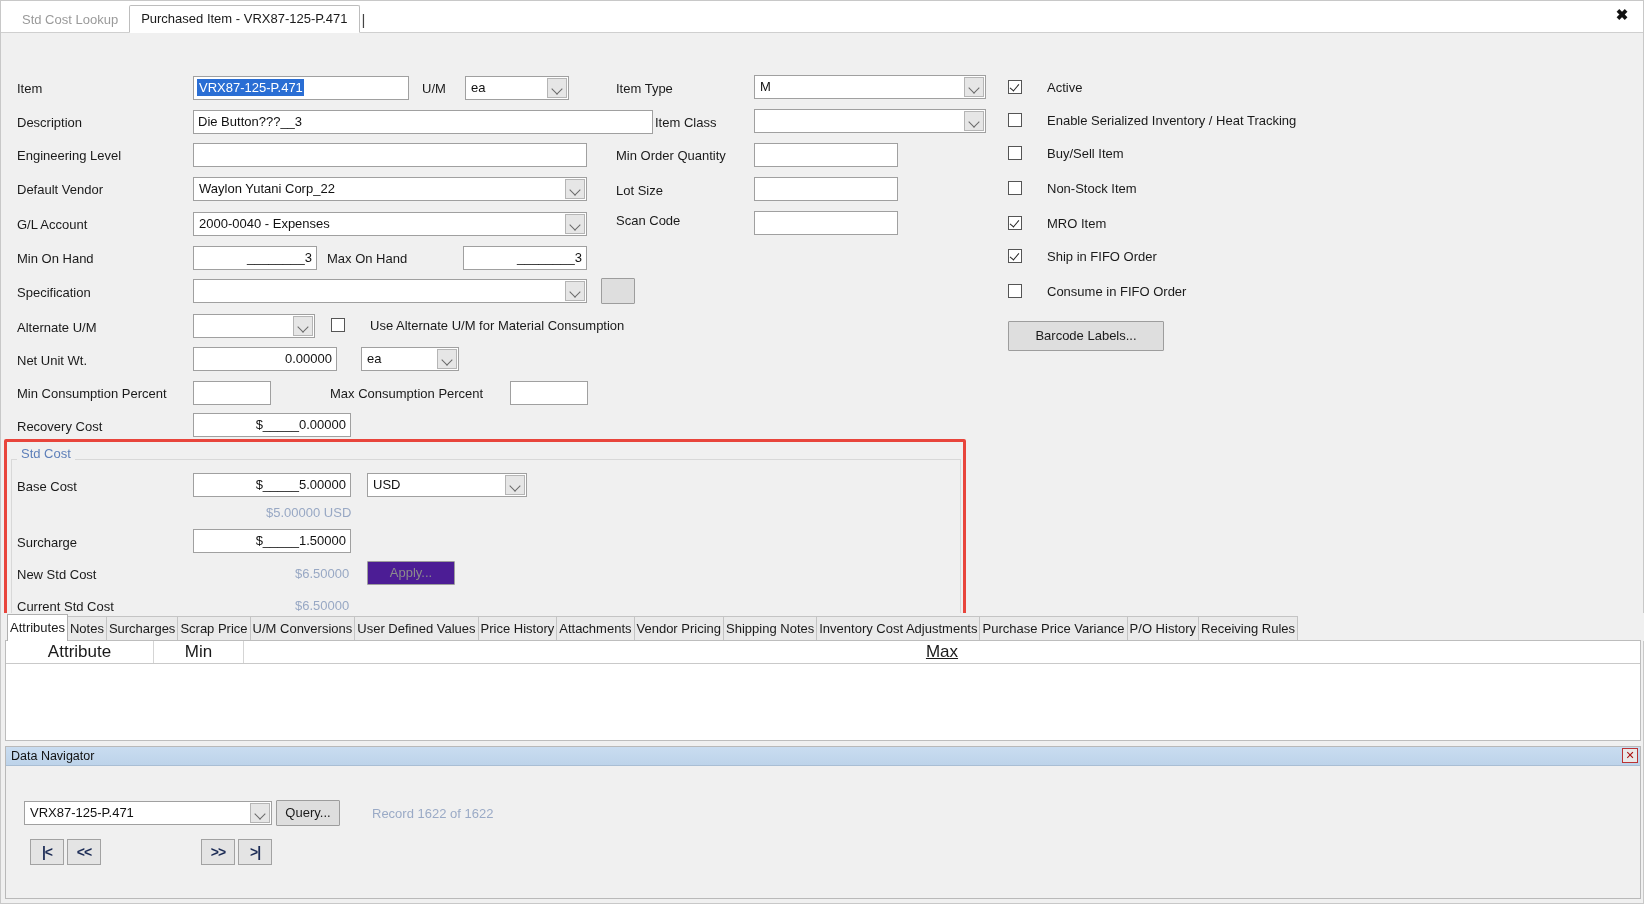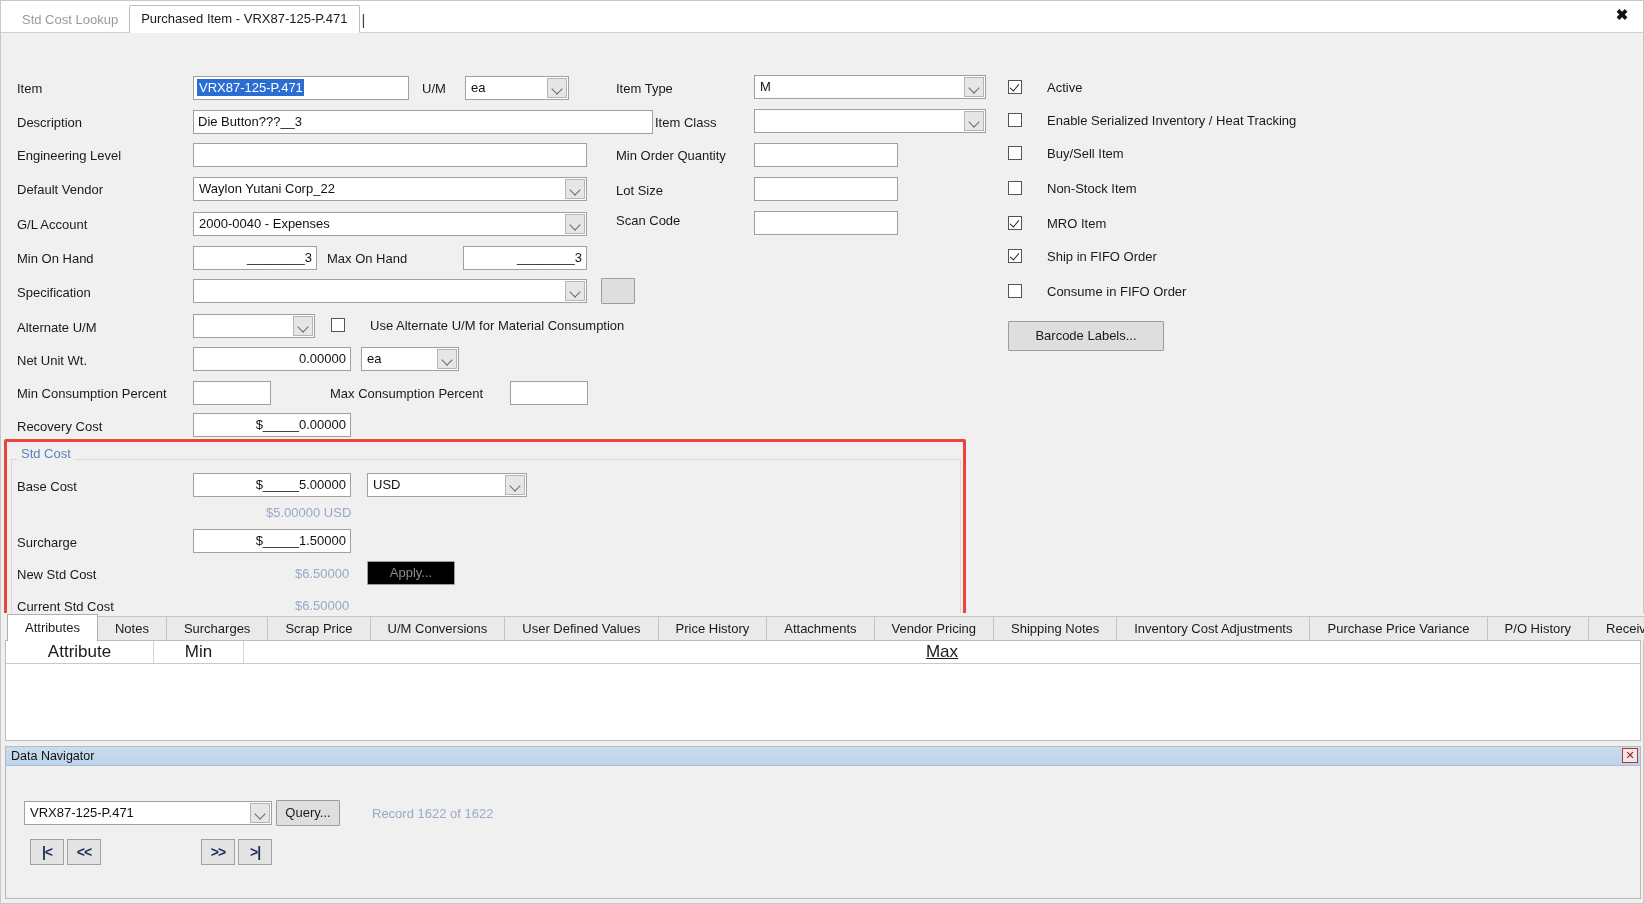--- a/index.html
+++ b/index.html
@@ -194,21 +194,21 @@
     box-sizing: border-box;
     background: #dedede;
     border: 1px solid #9d9d9d;
     font-family: "Liberation Sans", sans-serif;
     font-size: 13px;
     color: #1b1b1b;
     text-align: center;
     cursor: default;
     border-radius: 1px;
   }
-  .btn.gray { color: #8c8c8c; background: #000000; }
+  .btn.gray { color: #8c8c8c; background: #4c1d95; }
   .btn.blank { }
 
   
   .redbox {
     position: absolute;
     box-sizing: border-box;
     border: 3px solid #e8453c;
     border-radius: 2px;
     background: transparent;
     pointer-events: none;
@@ -244,21 +244,21 @@
     height: 28px;
     background: #f0f0f0;
     display: flex;
     align-items: flex-end;
     padding-left: 6px;
     box-sizing: border-box;
   }
   .btab {
     height: 25px;
     line-height: 24px;
-    padding: 0 17px;
+    padding: 0 2px;
     font-size: 13px;
     color: #1a1a1a;
     background: #eaeaea;
     border: 1px solid #c4c4c4;
     border-bottom: none;
     margin-right: -1px;
     white-space: nowrap;
     cursor: default;
     box-sizing: border-box;
   }
@@ -421,21 +421,21 @@
     <div class="cb disabled" style="left:192px; top:281px; width:122px;">
       <span></span>
       <span class="arrowbox"></span>
     </div>
     <div class="ck" style="left:330px; top:285px;">
       <span class="box"></span>
       <span>Use Alternate U/M for Material Consumption</span>
     </div>
 
     <div class="lbl" style="left:16px; top:320px;">Net Unit Wt.</div>
-    <div class="tf right" style="left:192px; top:314px; width:158px;">0.00000</div>
+    <div class="tf right" style="left:192px; top:314px; width:144px;">0.00000</div>
     <div class="cb" style="left:360px; top:314px; width:98px;">
       <span>ea</span>
       <span class="arrowbox"></span>
     </div>
 
     <div class="lbl" style="left:16px; top:353px;">Min Consumption Percent</div>
     <div class="tf right" style="left:192px; top:348px; width:78px;"></div>
 
     <div class="lbl" style="left:329px; top:353px;">Max Consumption Percent</div>
     <div class="tf right" style="left:509px; top:348px; width:78px;"></div>

